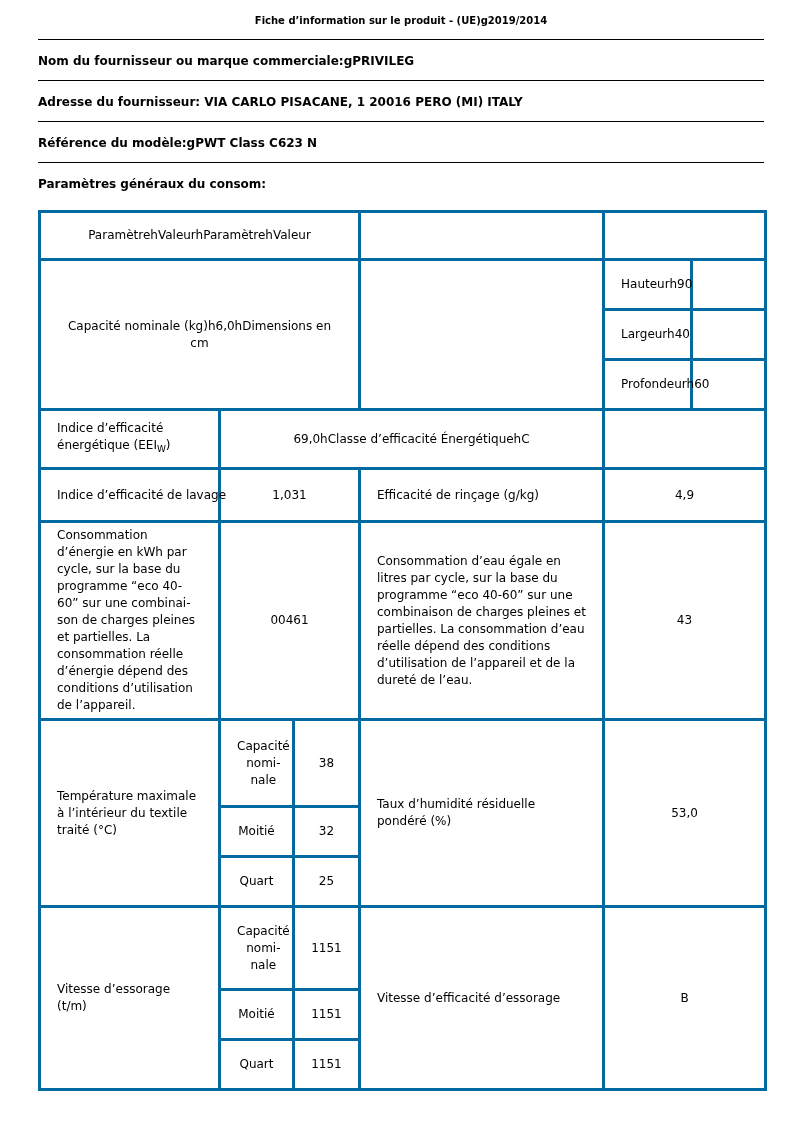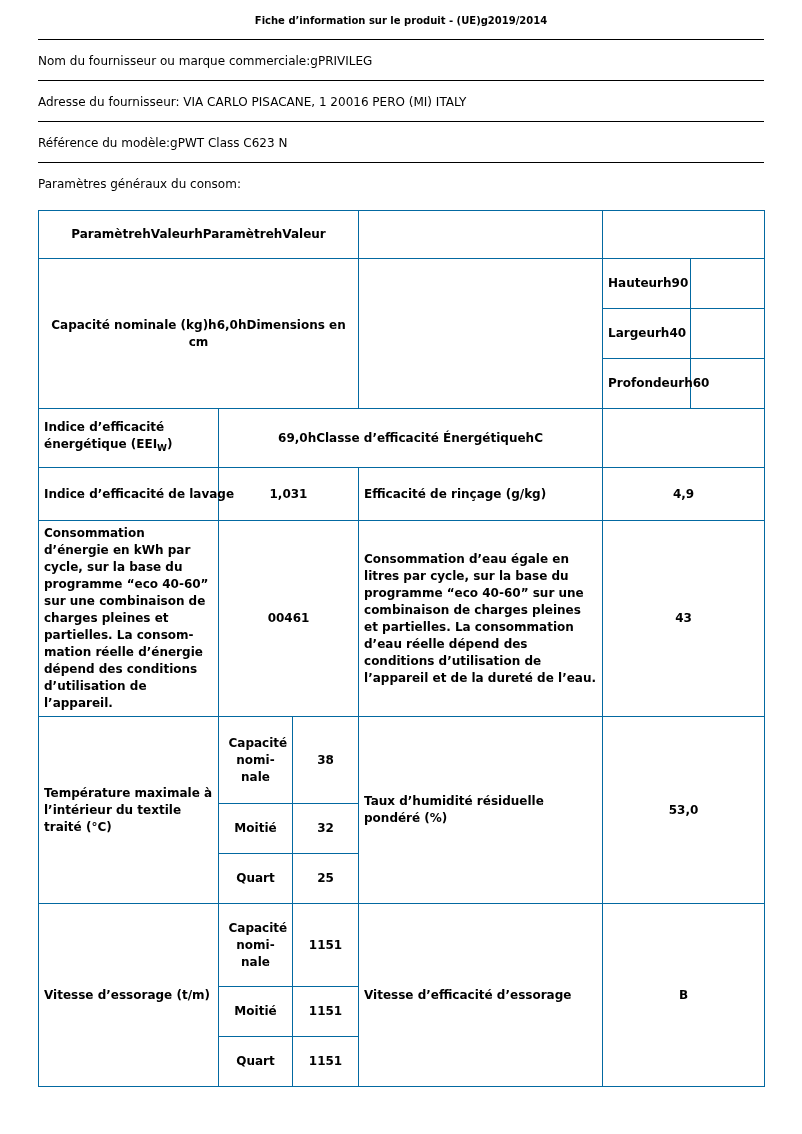--- a/index.html
+++ b/index.html
@@ -22,42 +22,41 @@
     font-size: 10px;
     line-height: 17px;
     font-weight: bold;
     text-align: center;
     padding: 12px 0 10px 0;
     border-bottom: 1px solid #000;
   }
   .head-line {
     font-size: 12px;
     line-height: 17px;
-    font-weight: normal;
+    font-weight: bold;
     padding: 13px 0 10px 0;
     border-bottom: 1px solid #000;
   }
   .head-line.no-rule {
     border-bottom: none;
     padding-bottom: 0;
   }
   table.params-table {
     margin-top: 17px;
     width: 726px;
     table-layout: fixed;
     border-collapse: collapse;
   }
   table.params-table td {
-    border: 1px solid #0369a1;
+    border: 3px solid #0369a1;
     vertical-align: middle;
     font-size: 12px;
     line-height: 17px;
-    padding: 4px 5px;
+    padding: 4px 16px;
     overflow: visible;
-    font-weight: bold;
   }
   td.center { text-align: center; }
   td.c3pad { padding-left: 8px; padding-right: 8px; }
   td.nowrap { white-space: nowrap; }
   td.dim {
     white-space: nowrap;
     text-align: center;
     padding: 0 1px;
     margin-left: 30px;
   }

